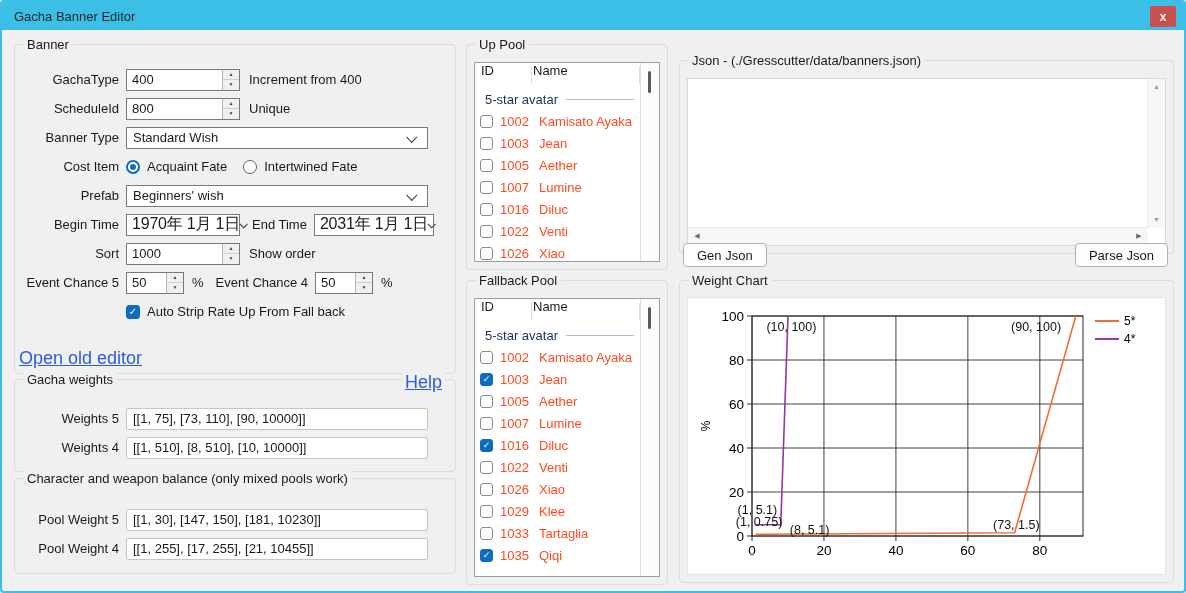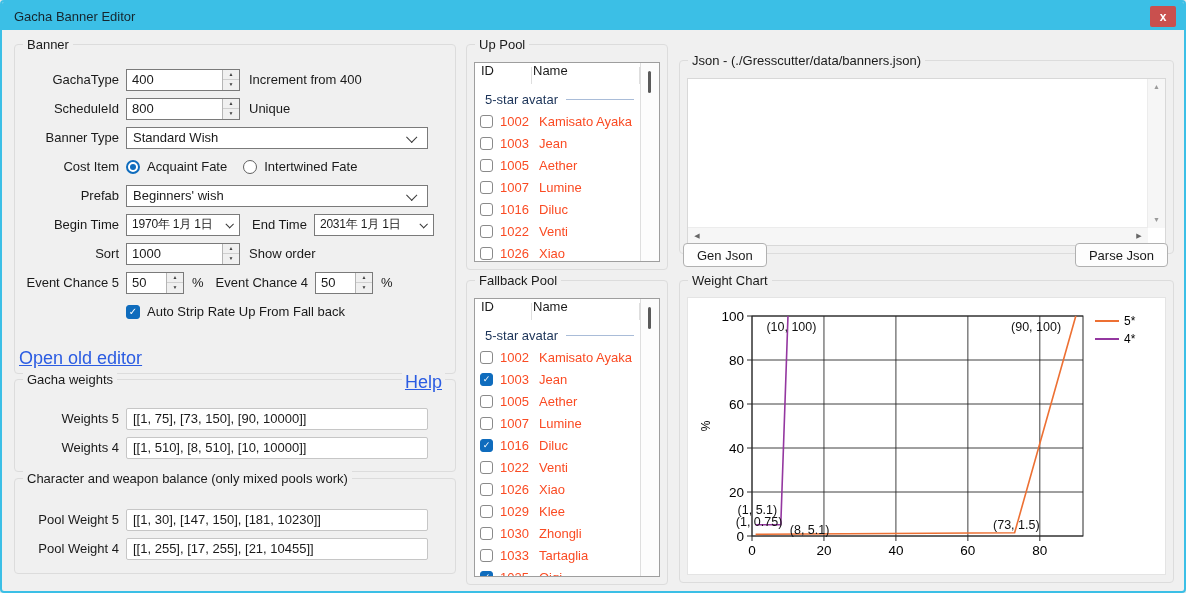--- a/index.html
+++ b/index.html
@@ -32,21 +32,21 @@
   .spin-val{flex:1;font-size:13px;padding:2px 5px;overflow:hidden;}
   .spin-btns{width:16px;display:flex;flex-direction:column;border-left:1px solid #b5b5b5;flex:none;}
   .sb{flex:1;background:#f0f0f0;display:flex;align-items:center;justify-content:center;color:#404040;}
   .sb i{font-style:normal;font-size:5px;line-height:1;}
   .sb.up{border-bottom:1px solid #cfcfcf;}
   .combo{display:flex;align-items:center;box-sizing:border-box;width:302px;height:22px;border:1px solid #7a7a7a;background:#fff;}
   .combo-val{flex:1;font-size:13px;padding:0 6px;white-space:nowrap;}
   .chev{width:7px;height:7px;border-right:1.4px solid #3a3a3a;border-bottom:1.4px solid #3a3a3a;transform:rotate(45deg) translateY(-1px);margin-right:12px;flex:none;}
   .chev-sm{width:5px;height:5px;margin-right:7px;}
   .date{display:flex;align-items:center;box-sizing:border-box;height:22px;border:1px solid #7a7a7a;background:#fff;}
-  .date-val{flex:1;font-size:12px;padding-left:5px;white-space:nowrap;letter-spacing:-0.2px;}
+  .date-val{flex:1;font-size:16px;padding-left:5px;white-space:nowrap;letter-spacing:-0.2px;}
   .d-begin{width:114px;} .d-end{width:120px;}
   .radio-wrap{display:flex;align-items:center;margin-right:16px;}
   .radio{width:14px;height:14px;border-radius:50%;border:1px solid #5f5f5f;background:#fff;box-sizing:border-box;position:relative;margin-right:7px;flex:none;}
   .radio.checked{border:2px solid #0F6CBD;}
   .radio.checked::after{content:"";position:absolute;left:2px;top:2px;right:2px;bottom:2px;border-radius:50%;background:#0F6CBD;}
   .radio-label,.cb-label{font-size:13px;white-space:nowrap;}
   .cb{width:14px;height:14px;box-sizing:border-box;border:1px solid #8a8a8a;border-radius:3px;background:#fff;flex:none;}
   .cb.checked{background:#0F6CBD;border-color:#0F6CBD;}
   .cb.checked::after{content:"✓";display:block;color:#fff;font-size:10px;line-height:12px;text-align:center;font-weight:bold;}
   .cb-wrap{display:flex;align-items:center;gap:7px;}
@@ -218,21 +218,21 @@
       </div>
       <a class="link link-old">Open old editor</a>
     </div>
 
     <div class="group g-weights">
       <span class="group-title">Gacha weights</span>
       <a class="link help-link">Help</a>
       <div class="rows rows-w">
         <div class="row">
           <span class="flabel">Weights 5</span>
-          <div class="textbox">[[1, 75], [73, 150], [90, 10000]]</div>
+          <div class="textbox">[[1, 75], [73, 110], [90, 10000]]</div>
         </div>
         <div class="row">
           <span class="flabel">Weights 4</span>
           <div class="textbox">[[1, 510], [8, 510], [10, 10000]]</div>
         </div>
       </div>
     </div>
 
     <div class="group g-balance">
       <span class="group-title">Character and weapon balance (only mixed pools work)</span>
@@ -352,25 +352,20 @@
           </div>
             <div class="pool-row">
             <span class="cb"></span>
             <span class="pid">1026</span>
             <span class="pname">Xiao</span>
           </div>
             <div class="pool-row">
             <span class="cb"></span>
             <span class="pid">1029</span>
             <span class="pname">Klee</span>
-          </div>
-            <div class="pool-row">
-            <span class="cb"></span>
-            <span class="pid">1030</span>
-            <span class="pname">Zhongli</span>
           </div>
             <div class="pool-row">
             <span class="cb"></span>
             <span class="pid">1033</span>
             <span class="pname">Tartaglia</span>
           </div>
             <div class="pool-row">
             <span class="cb checked"></span>
             <span class="pid">1035</span>
             <span class="pname">Qiqi</span>

